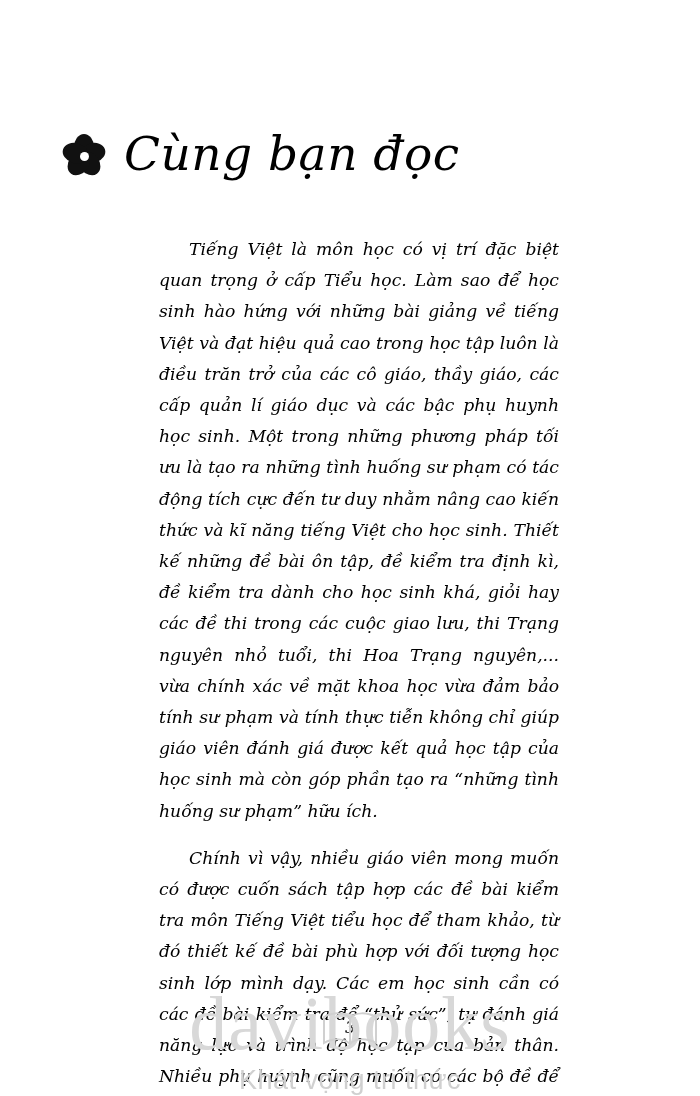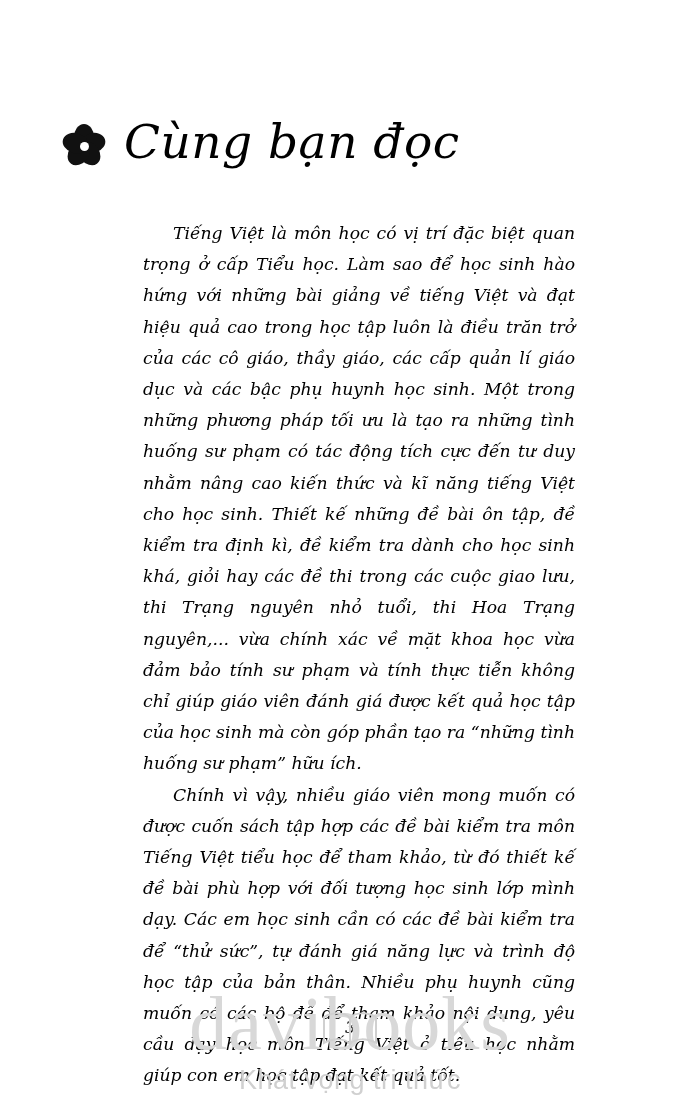--- a/index.html
+++ b/index.html
@@ -22,20 +22,21 @@
     height: 1096px;
     box-sizing: border-box;
   }
 
   
   .heading-row {
     position: absolute;
     left: 62px;
     top: 118px;
     display: flex;
+    align-items: center;
     height: 70px;
   }
 
   .flower-icon {
     width: 44px;
     height: 44px;
     position: relative;
     margin-right: 18px;
     margin-top: 6px;
   }
@@ -82,21 +83,21 @@
     width: 432px;
     font-family: "DejaVu Serif", "Liberation Serif", serif;
     font-style: italic;
     font-size: 17.2px;
     line-height: 31.2px;
     text-align: justify;
     text-justify: inter-word;
     color: #000;
   }
   .body-text p {
-    margin: 0;
+    margin: 16px;
     text-indent: 30px;
   }
 
   
   .page-number {
     position: absolute;
     left: 0;
     right: 0;
     top: 1018px;
     text-align: center;

